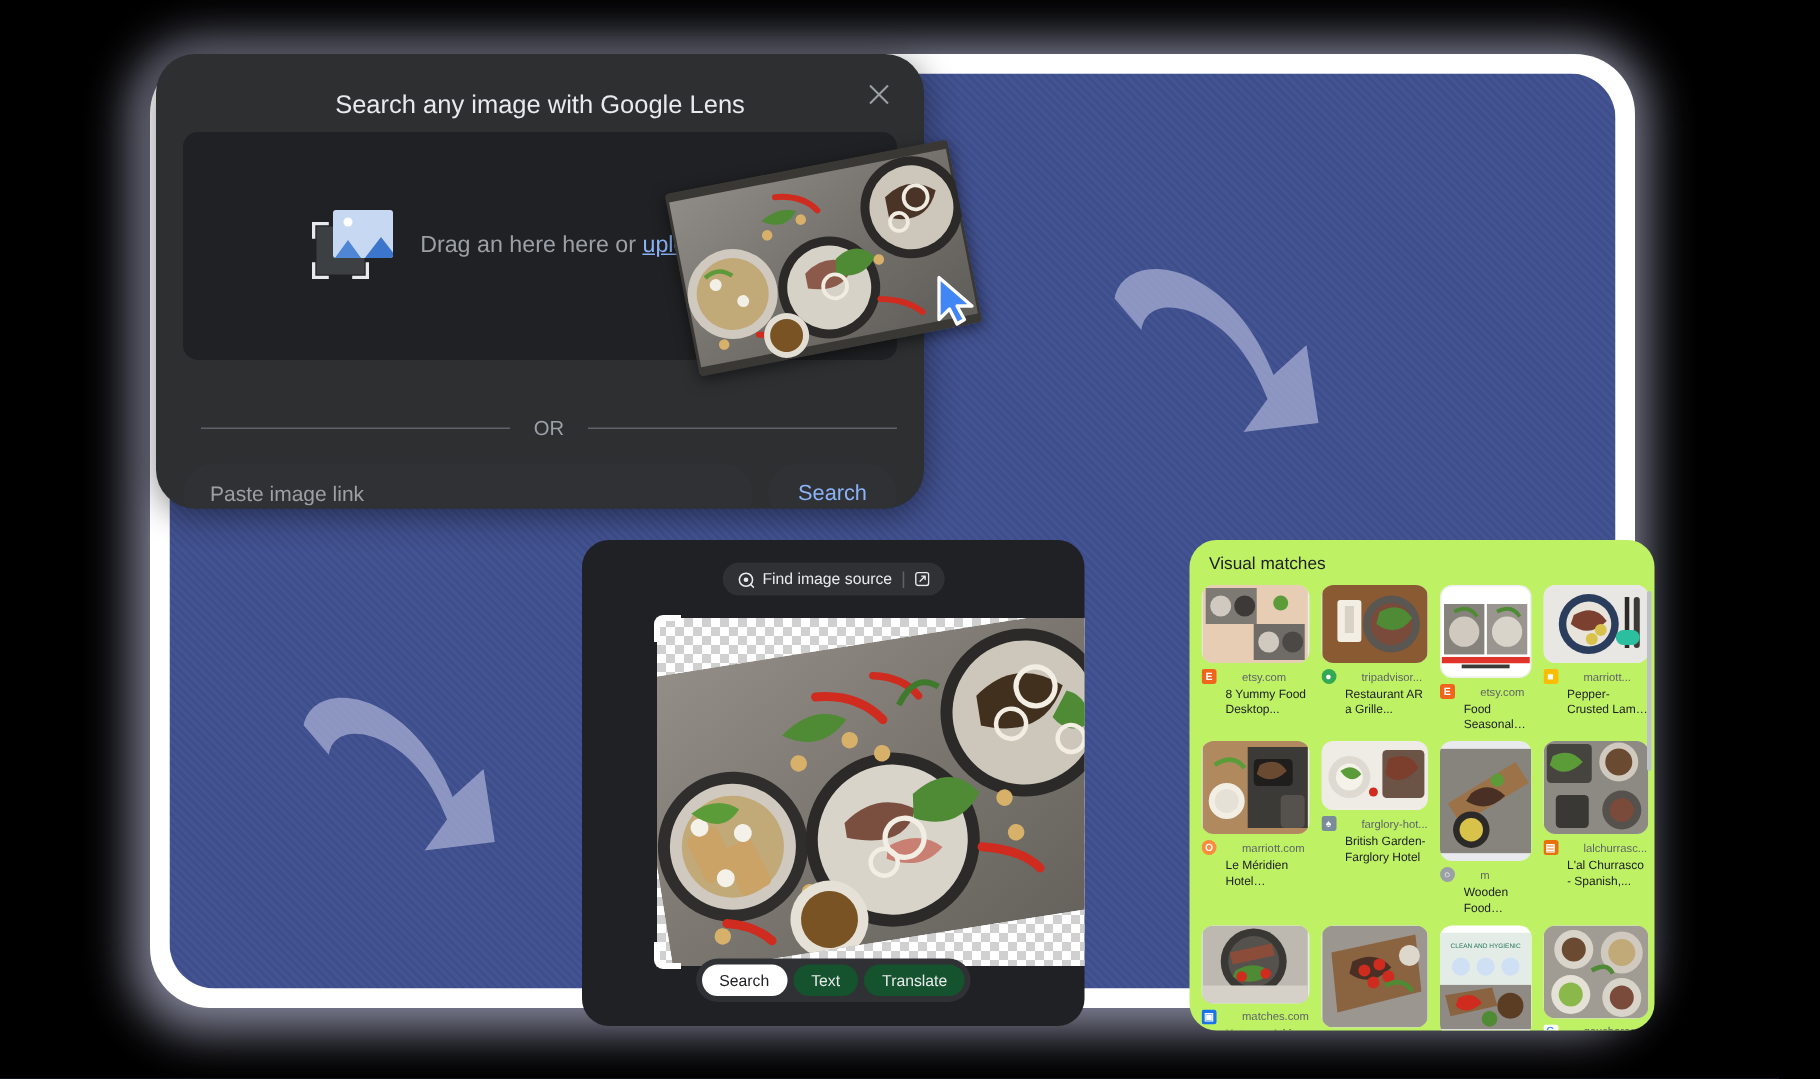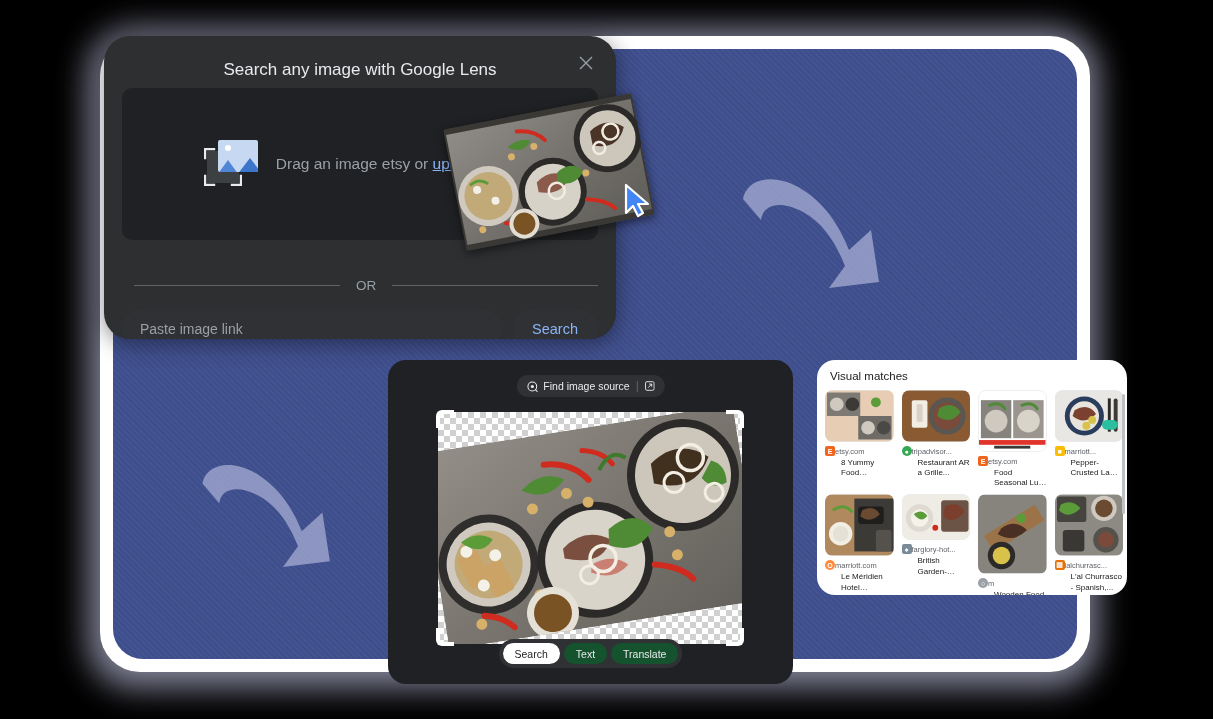--- a/index.html
+++ b/index.html
@@ -143,21 +143,21 @@
     border-radius: 3px;
     overflow: hidden;
     box-shadow: 0 3px 10px rgba(0,0,0,.5);
   }
   .cursor-arrow { position: absolute; left: 624px; top: 183px; width: 30px; height: 36px; }
 
   
   .result-panel {
     position: absolute;
     left: 388px; top: 360px;
-    width: 405px; height: 324px;
+    width: 335px; height: 324px;
     background: #202124;
     border-radius: 18px;
     overflow: hidden;
   }
   .find-source-btn {
     position: absolute; left: 50%; transform: translateX(-50%);
     top: 15px;
     height: 22px;
     display: flex; align-items: center; gap: 6px;
     background: #303134; border-radius: 12px;
@@ -204,23 +204,23 @@
     border-radius: 12px;
     display: flex; align-items: center;
     font-size: 10.5px; color: #e8eaed; cursor: pointer;
     background: #14532d;
   }
   .mode-tab.active { background: #ffffff; color: #202124; }
 
   
   .matches-panel {
     position: absolute;
-    left: 817px; top: 360px;
-    width: 310px; height: 235px;
-    background: #ffffff;
+    left: 793px; top: 360px;
+    width: 310px; height: 327px;
+    background: #bef264;
     border-radius: 18px;
     overflow: hidden;
   }
   .matches-title {
     position: absolute; left: 13px; top: 10px;
     font-size: 11.5px; color: #202124;
   }
   .matches-grid {
     position: absolute; left: 8px; right: 4px; top: 30px; bottom: 0;
     display: grid;
@@ -229,21 +229,21 @@
     overflow: hidden;
   }
   .match-card { position: relative; }
   .match-thumb {
     width: 100%;
     border-radius: 8px;
     overflow: hidden;
     background: #e8eaed;
   }
   .match-src {
-    display: flex; align-items: center; gap: 0;
+    display: flex; align-items: center; gap: 17px;
     margin-top: 4px;
     font-size: 7.5px; color: #5f6368;
     white-space: nowrap; overflow: hidden;
   }
   .fav {
     width: 10px; height: 10px; border-radius: 2px;
     flex: 0 0 10px;
     font-size: 7px; color: #fff;
     display: flex; align-items: center; justify-content: center;
     font-weight: bold;
@@ -303,21 +303,21 @@
           <rect x="3" y="3" width="32" height="32" fill="#3c4043"></rect>
           <path d="M1 10 L1 1 L10 1 M28 1 L37 1 L37 10 M37 28 L37 37 L28 37 M10 37 L1 37 L1 28" stroke="#e8eaed" stroke-width="2.4" fill="none" stroke-linecap="square"></path>
         </svg>
         <div class="pic">
           <div class="sun"></div>
           <div class="hill1"></div>
           <div class="hill2"></div>
         </div>
       </div>
       <div class="drop-text">
-        <span>Drag an image etsy or </span><a href="#">upload a file</a>
+        <span>Drag an here here or </span><a href="#">upload a file</a>
       </div>
     </div>
 
     <div class="or-row">
       <div class="rule"></div>
       <div class="or-label">OR</div>
       <div class="rule"></div>
     </div>
 
     <div class="link-row">

